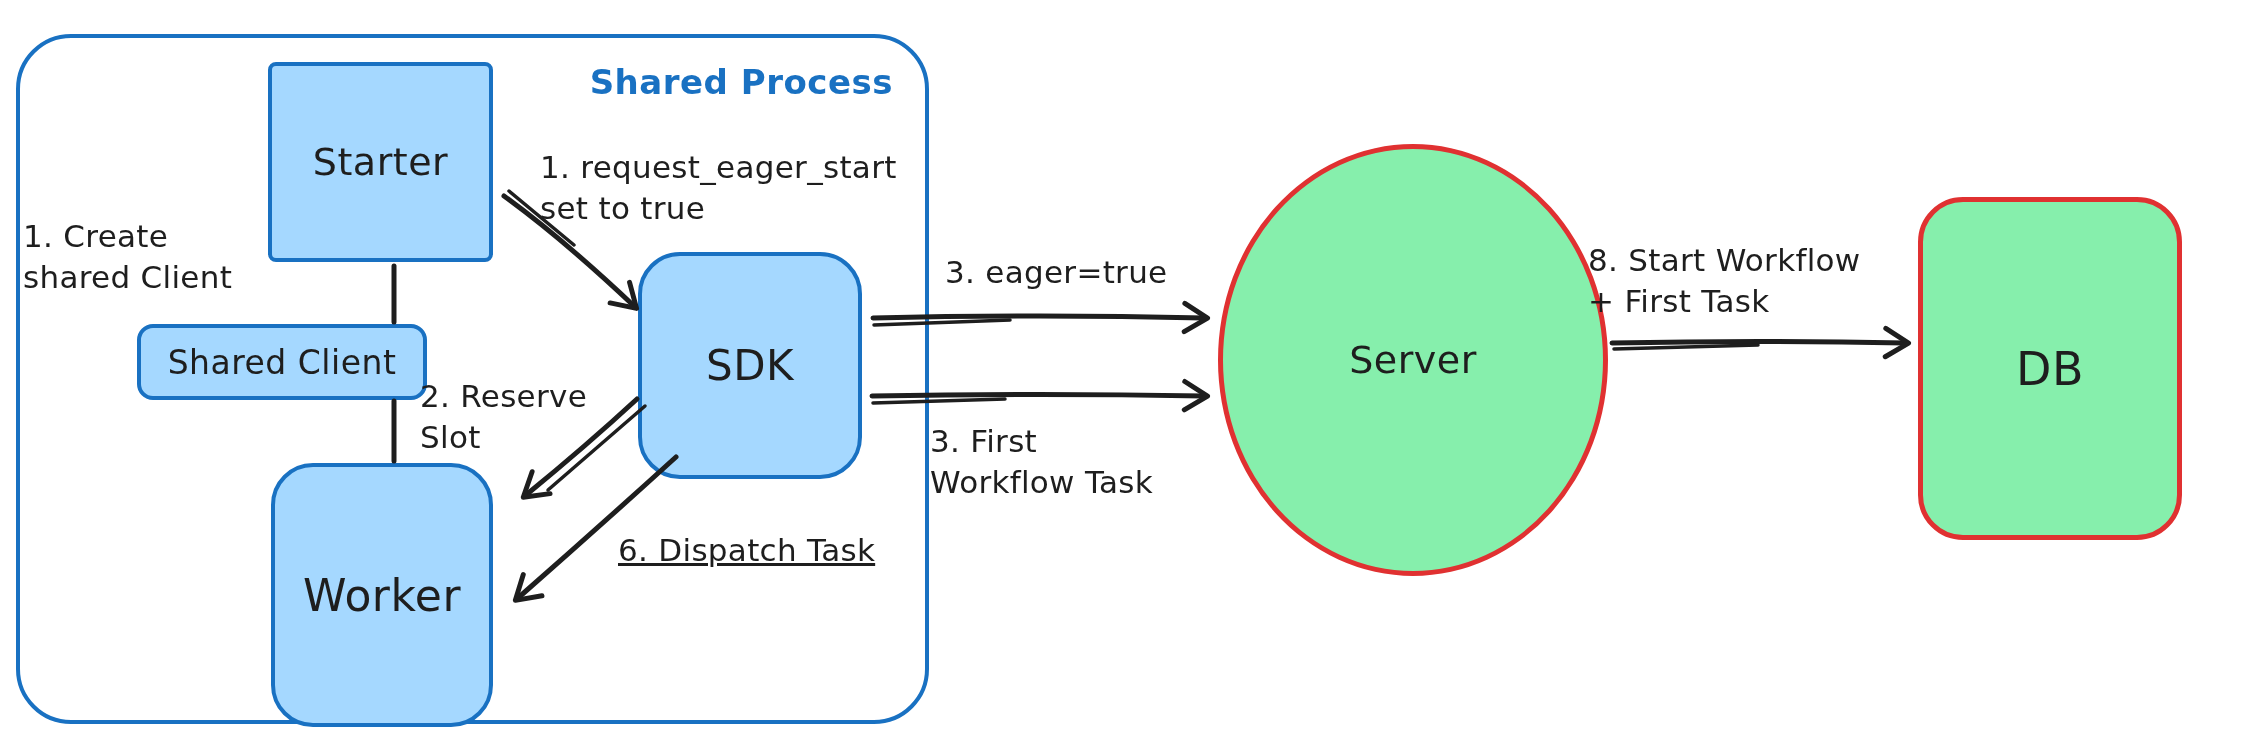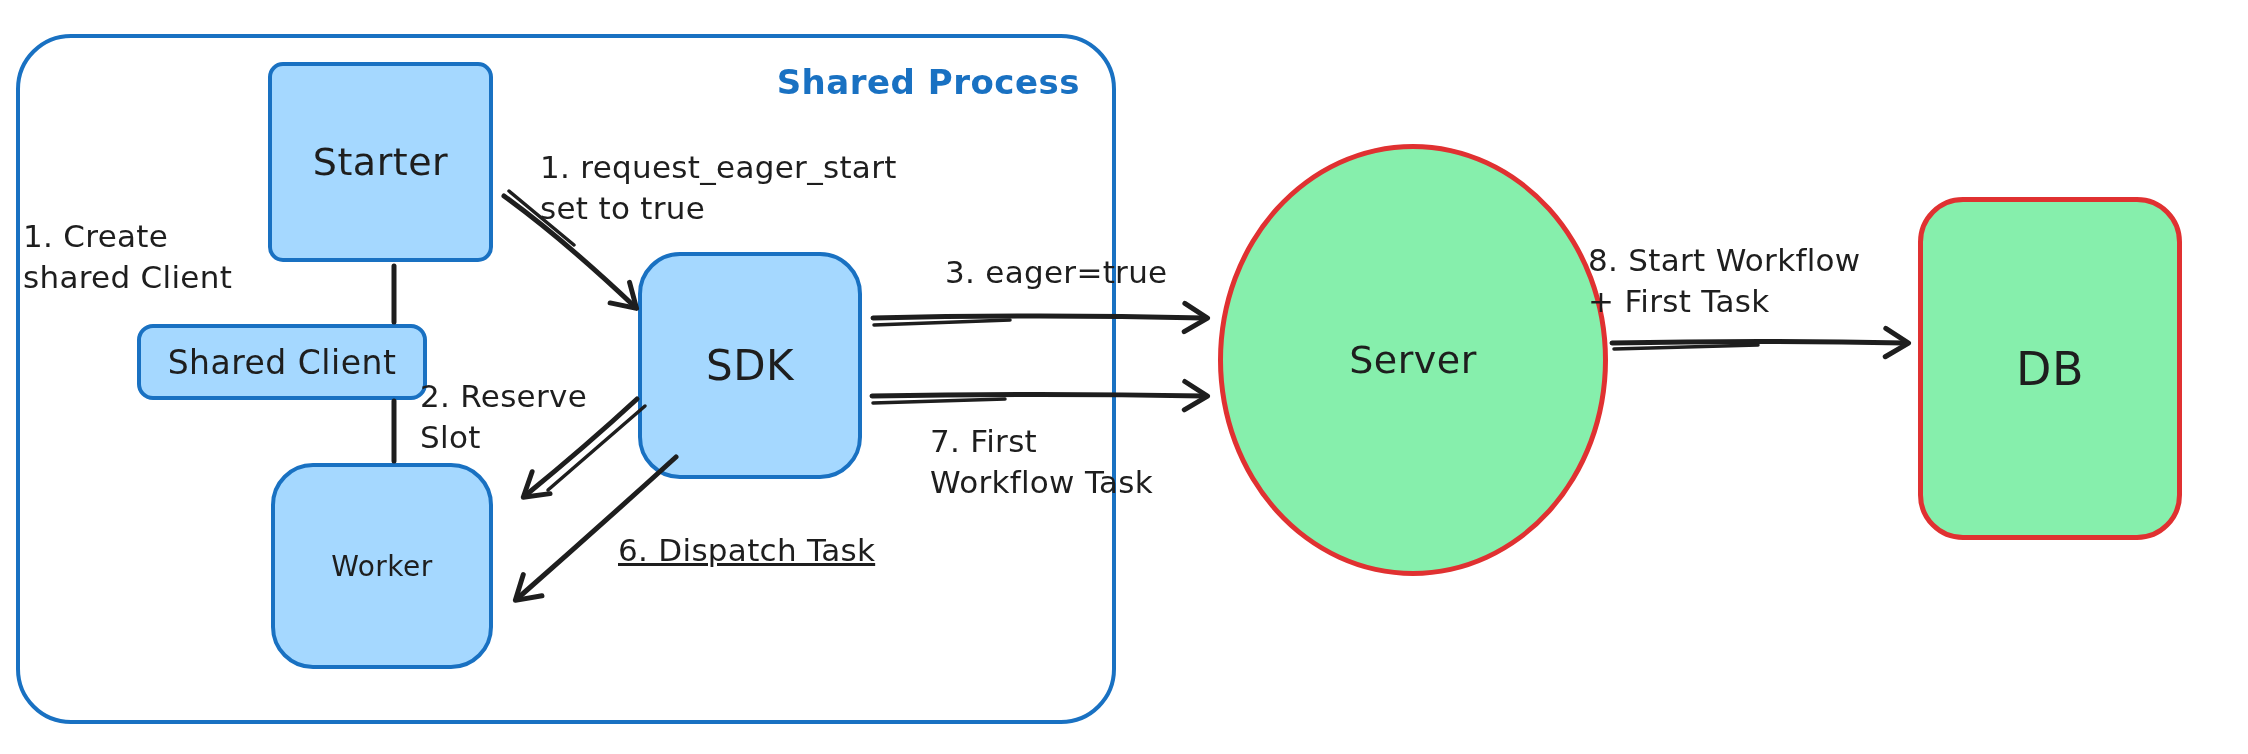--- a/index.html
+++ b/index.html
@@ -15,21 +15,21 @@
     position: relative;
     width: 2248px;
     height: 754px;
     background: #ffffff;
     overflow: hidden;
   }
   
   .process-container {
     position: absolute;
     left: 16px; top: 34px;
-    width: 1100px; height: 690px;
+    width: 913px; height: 690px;
     border: 4px solid #1971c2;
     border-radius: 55px;
     box-sizing: border-box;
     background: transparent;
   }
   .process-label {
     position: absolute;
     top: 24px; right: 32px;
     font-size: 34px;
     font-weight: 600;
@@ -50,34 +50,34 @@
     background: #a5d8ff;
     border: 4px solid #1971c2;
   }
   .node-red {
     background: #86efac;
     border: 5px solid #e03131;
   }
   .node-starter {
     left: 268px; top: 62px;
     width: 225px; height: 200px;
-    border-radius: 15px;
+    border-radius: 8px;
     font-size: 38px;
   }
   .node-shared-client {
     left: 137px; top: 324px;
     width: 290px; height: 76px;
     border-radius: 16px;
     font-size: 33px;
   }
   .node-worker {
     left: 271px; top: 463px;
-    width: 222px; height: 206px;
+    width: 222px; height: 264px;
     border-radius: 42px;
-    font-size: 28px;
+    font-size: 44px;
   }
   .node-sdk {
     left: 638px; top: 252px;
     width: 224px; height: 227px;
     border-radius: 42px;
     font-size: 42px;
   }
   .node-server {
     left: 1218px; top: 144px;
     width: 390px; height: 432px;
@@ -166,21 +166,21 @@
   <div class="annotation ann-eager">
     <div>3. eager=true</div>
   </div>
 
   <div class="annotation ann-start-workflow">
     <div>8. Start Workflow</div>
     <div>+ First Task</div>
   </div>
 
   <div class="annotation ann-first-workflow">
-    <div>7. First</div>
+    <div>3. First</div>
     <div>Workflow Task</div>
   </div>
 
   <div class="annotation ann-dispatch">
     <div>6. Dispatch Task</div>
   </div>
 
   <svg class="connectors" viewBox="0 0 2248 754" xmlns="http://www.w3.org/2000/svg">
     <defs>
       <marker id="arrowhead" viewBox="0 0 24 24" refX="17" refY="12" markerWidth="8.5" markerHeight="8.5" orient="auto">

